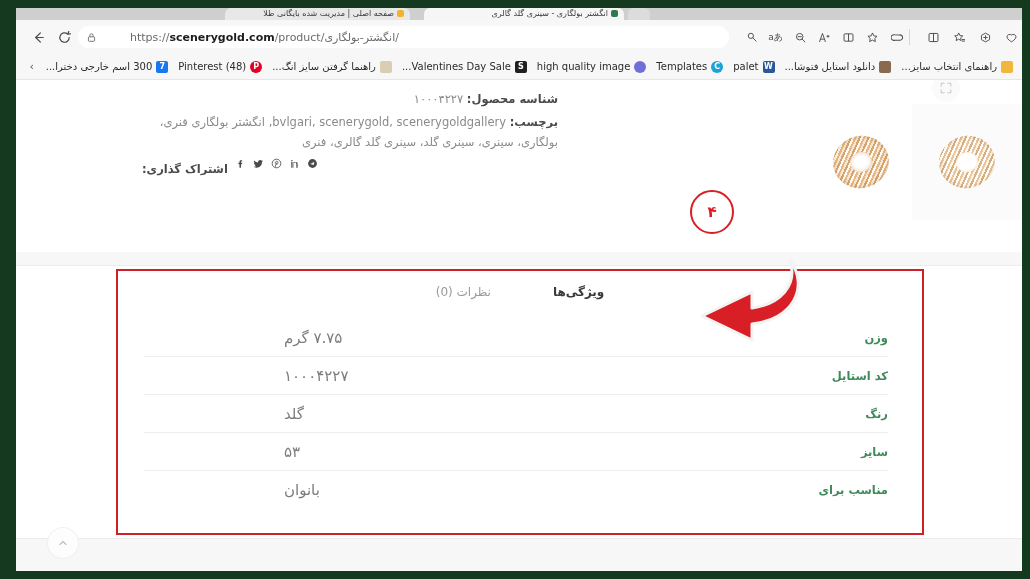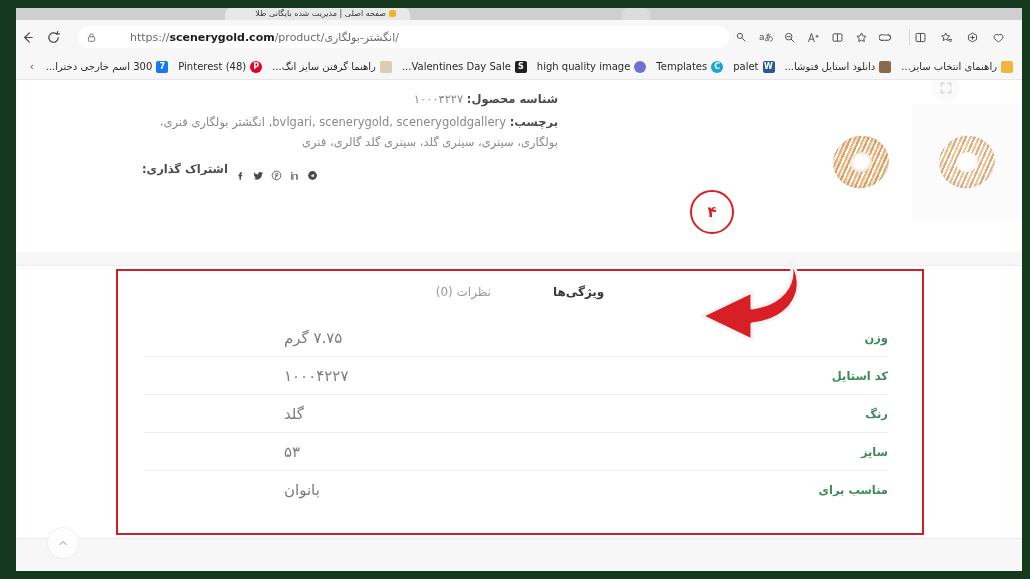--- a/index.html
+++ b/index.html
@@ -32,21 +32,21 @@
     background: #cfcfcf;
   }
   .tab {
     position: absolute; top: 0; height: 12px;
     background: #f3f3f3;
     border-radius: 6px 6px 0 0;
     overflow: hidden;
     font-size: 8px; line-height: 12px;
     color: #3a3a3a;
     white-space: nowrap;
-    padding: 0 14px;
+    padding: 0 6px;
     direction: rtl;
   }
   .tab.t1 { right: 612px; width: 185px; background:#e8e8e8; }
   .tab.t2 { right: 398px; width: 200px; background:#f6f6f6; }
   .tab.t3 { right: 372px; width: 22px;  background:#dcdcdc; }
   .tab-favicon {
     display:inline-block; width:7px; height:7px; border-radius:2px;
     background:#f0b429; vertical-align:middle; margin-left:3px;
   }
 
@@ -54,21 +54,21 @@
   .toolbar {
     position: absolute; left: 0; top: 12px;
     width: 100%; height: 34px;
     background: #f7f7f7;
     display: flex; align-items: center;
     direction: ltr;
     padding: 0 4px;
   }
   .tb-btn {
     width: 26px; height: 26px;
-    display: flex; align-items: center; justify-content: flex-start;
+    display: flex; align-items: center; justify-content: flex-end;
     border-radius: 4px;
     color: #4a4a4a;
     flex: 0 0 auto;
   }
   .tb-btn svg { display:block; }
 
   .omnibox {
     flex: 1 1 auto;
     height: 22px;
     margin: 0 6px;
@@ -147,21 +147,21 @@
     text-align: right;
     font-size: 11.5px;
     color: #8a8a8a;
     line-height: 2.05;
   }
   .meta-col b { color: #4a4a4a; font-weight: 700; }
   .meta-tags { line-height: 1.75; }
 
   .share-row {
     margin-top: 6px;
-    display: flex; align-items: flex-end; justify-content: flex-start;
+    display: flex; align-items: flex-start; justify-content: flex-start;
     flex-direction: row-reverse;
     gap: 7px;
   }
   .share-row .lbl { color:#4a4a4a; font-weight:700; font-size:11.5px; margin-left:4px;}
   .share-ico { color:#4a4a4a; display:flex; align-items:center; }
 
   
   .gallery {
     position: absolute; right: 0; top: -10px; width: 452px; height: 186px;
   }
@@ -306,20 +306,23 @@
 </style>
 </head>
 <body>
 
 <div class="frame">
   <div class="browser">
 
     <div class="tabstrip">
       <div class="tab t1">
         <span class="tab-favicon"></span><span>صفحه اصلی | مدیریت شده بایگانی طلا</span>
+      </div>
+      <div class="tab t2">
+        <span class="tab-favicon" style="background:#2f7a4d"></span><span>انگشتر بولگاری - سینری گلد گالری</span>
       </div>
       <div class="tab t3">
         <span></span>
       </div>
     </div>
 
     <div class="toolbar">
       <div class="tb-btn">
         <svg width="15" height="15" viewBox="0 0 16 16" fill="none" stroke="currentColor" stroke-width="1.3">
           <path d="M10 3 L5 8 L10 13" stroke-linecap="round" stroke-linejoin="round"></path>

